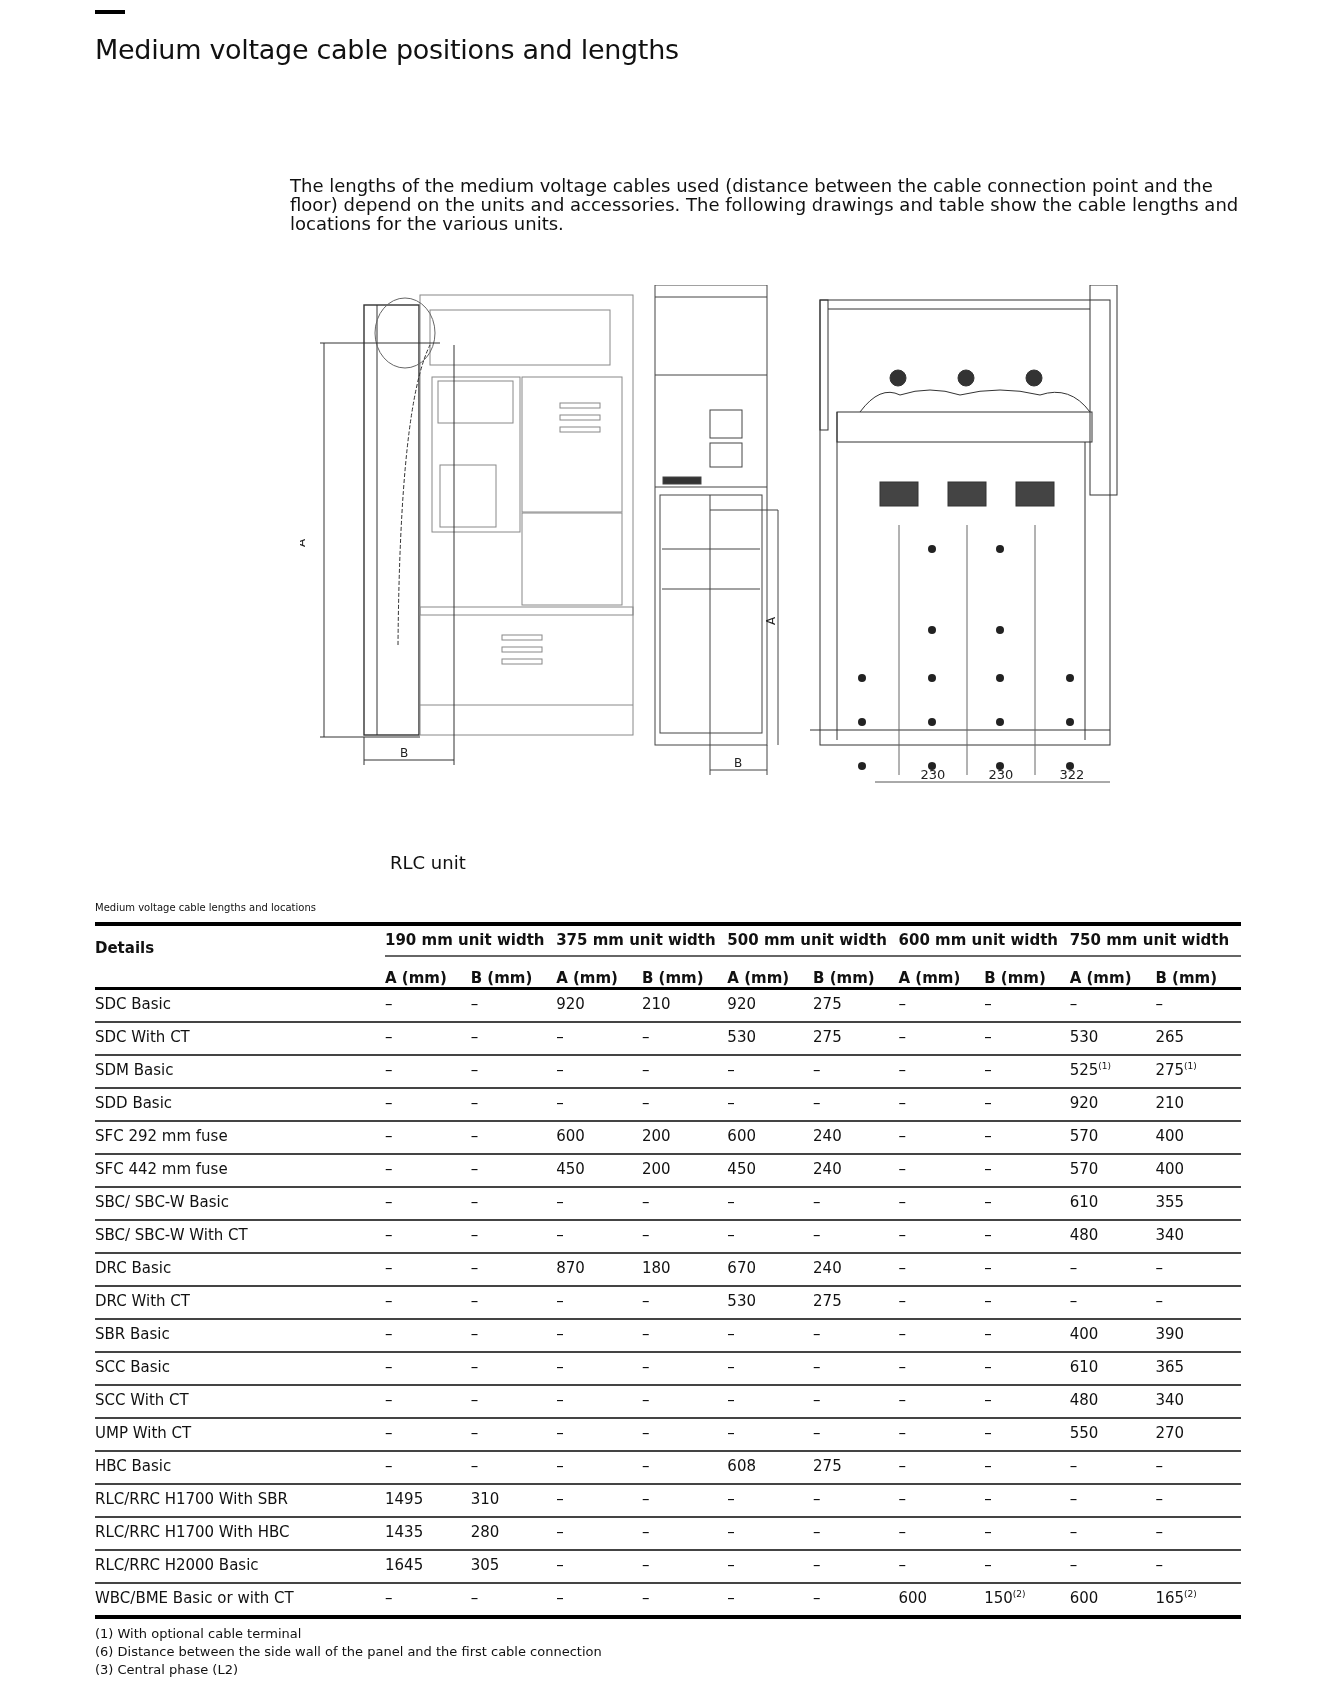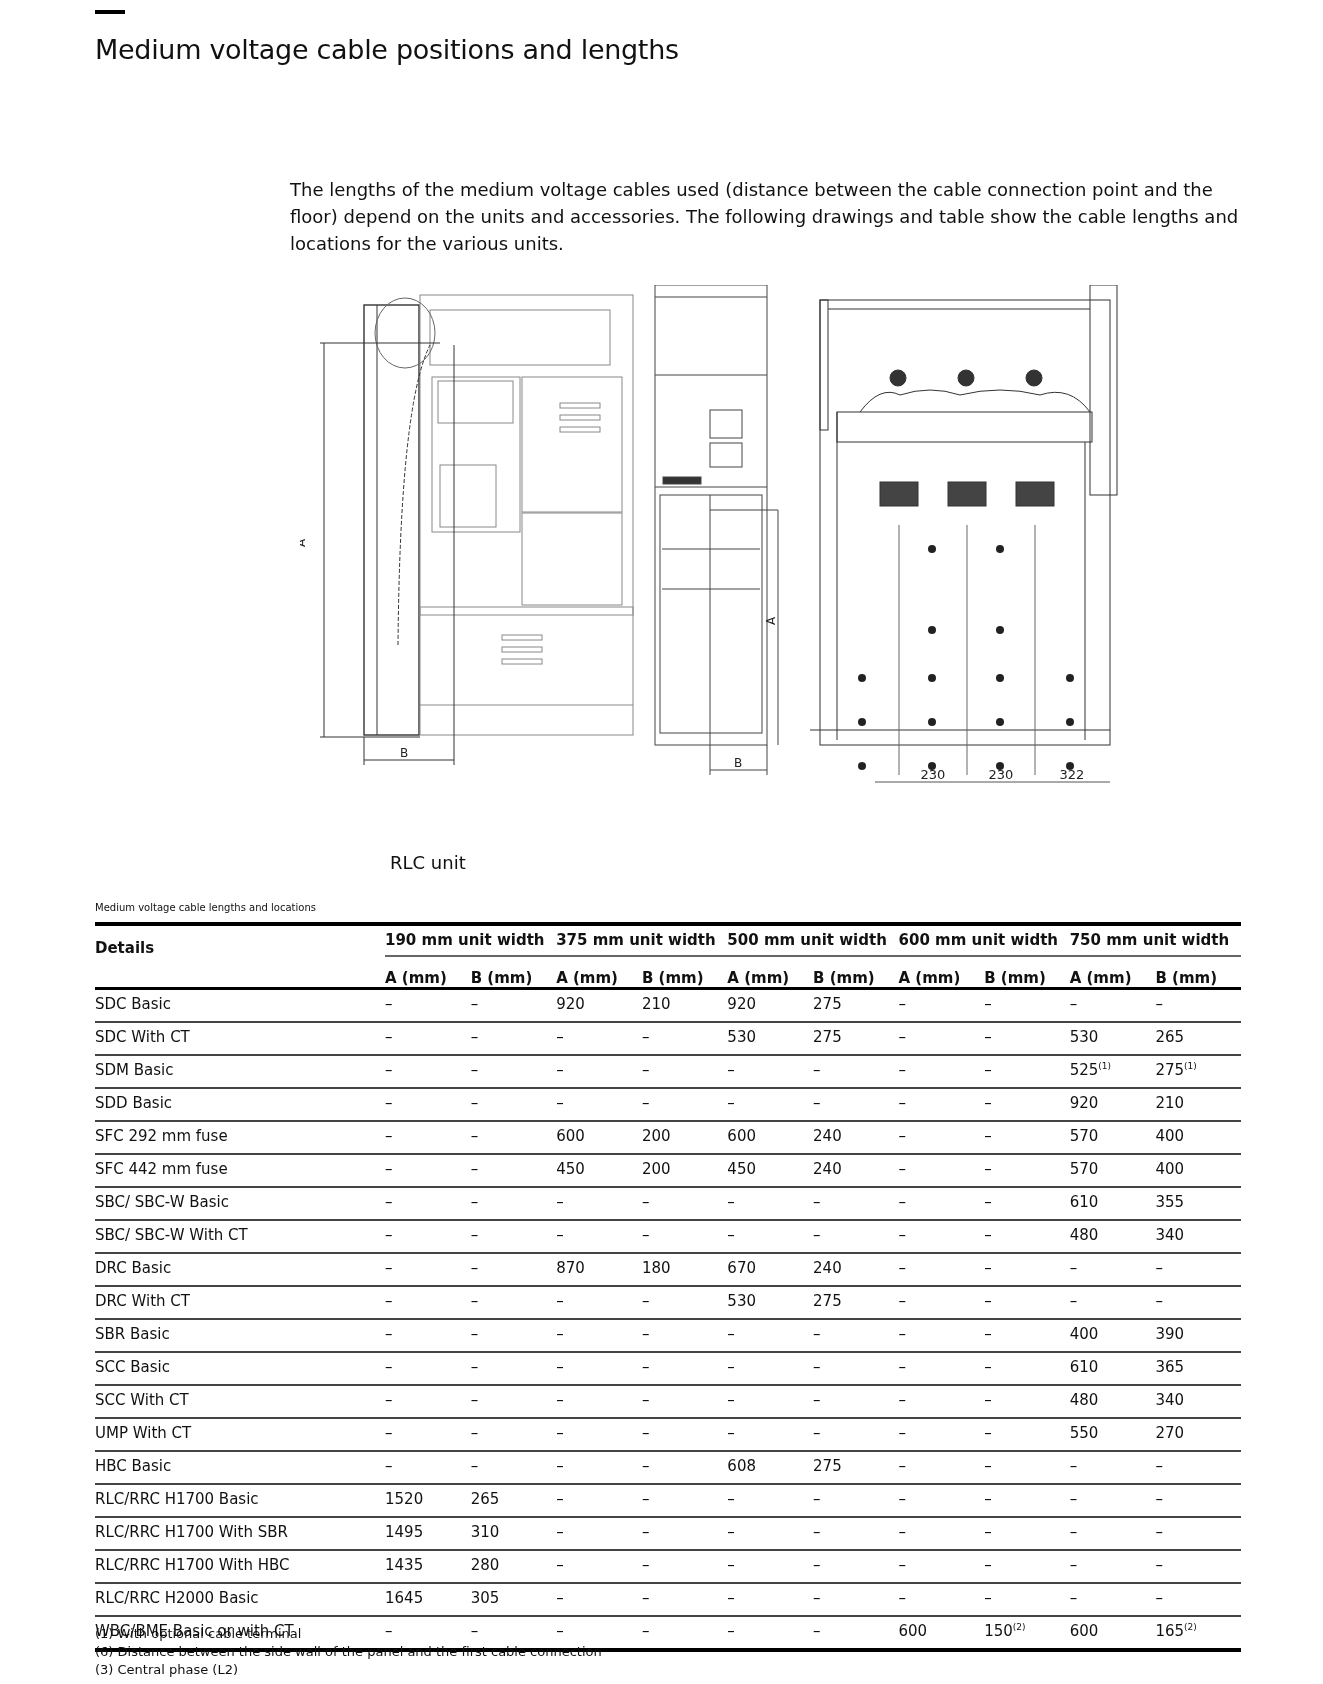--- a/index.html
+++ b/index.html
@@ -1,19 +1,19 @@
 <!DOCTYPE html>
 <html><head>
 <meta charset="utf-8">
 <style>
   html,body{margin:0;padding:0;background:#fff;}
   body{width:1323px;height:1684px;position:relative;overflow:hidden;font-family:"DejaVu Sans","Liberation Sans",sans-serif;color:#111;}
   .dash{position:absolute;left:95px;top:10px;width:30px;height:4px;background:#000;}
   .title{position:absolute;left:95px;top:34px;font-size:27px;font-weight:normal;letter-spacing:-0.3px;margin:0;}
-  .intro{position:absolute;left:290px;top:176px;width:960px;font-size:18px;line-height:27px;margin:0;}
+  .intro{position:absolute;left:290px;top:176px;width:960px;font-size:18px;line-height:19px;margin:0;}
   .drawings{position:absolute;left:300px;top:285px;width:920px;height:600px;}
   .caption{position:absolute;left:390px;top:852px;font-size:18px;}
   .table-title{position:absolute;left:95px;top:902px;font-size:10px;font-weight:normal;}
   table{position:absolute;left:95px;top:922px;width:1146px;border-collapse:collapse;font-size:15px;}
   td,th{padding:0;text-align:left;vertical-align:top;font-weight:normal;}
   .topbar td{border-top:4px solid #000;height:0;padding:0;}
   .grp th{font-weight:bold;padding-top:5px;padding-bottom:6px;}
   .grp th.g{border-bottom:2px solid #666;}
   .sub th{font-weight:bold;height:30px;vertical-align:bottom;border-bottom:3px solid #000;}
   .sub th.lbl{font-size:15px;}
@@ -349,33 +349,20 @@
         <td>–</td>
         <td>–</td>
         <td>608</td>
         <td>275</td>
         <td>–</td>
         <td>–</td>
         <td>–</td>
         <td>–</td>
       </tr>
       <tr>
-        <td class="name">RLC/RRC H1700 Basic</td>
-        <td>1520</td>
-        <td>265</td>
-        <td>–</td>
-        <td>–</td>
-        <td>–</td>
-        <td>–</td>
-        <td>–</td>
-        <td>–</td>
-        <td>–</td>
-        <td>–</td>
-      </tr>
-      <tr>
         <td class="name">RLC/RRC H1700 With SBR</td>
         <td>1495</td>
         <td>310</td>
         <td>–</td>
         <td>–</td>
         <td>–</td>
         <td>–</td>
         <td>–</td>
         <td>–</td>
         <td>–</td>

